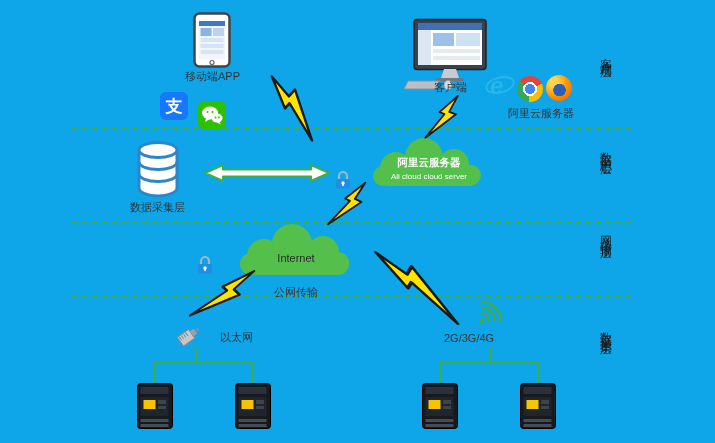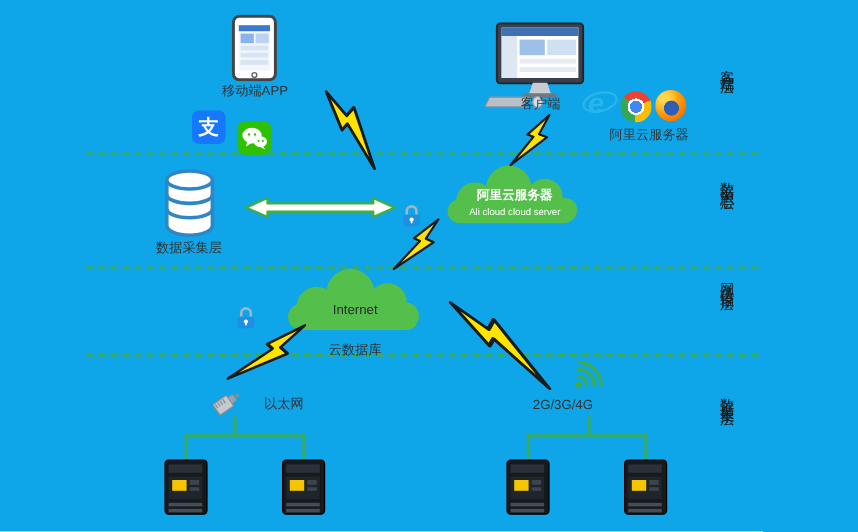--- a/index.html
+++ b/index.html
@@ -132,21 +132,21 @@
     <g fill="#54bf4a">
       <circle cx="30" cy="36" r="17"></circle>
       <circle cx="58" cy="24" r="20"></circle>
       <circle cx="89" cy="32" r="16"></circle>
       <circle cx="104" cy="43" r="11"></circle>
       <circle cx="17" cy="44" r="11"></circle>
       <rect x="11" y="33" width="104" height="22" rx="11"></rect>
     </g>
     <text x="62" y="42" text-anchor="middle" font-size="11" fill="#2b2b2b">Internet</text>
   </svg>
-  <div class="lbl" style="left:274px;top:286px">云数据库</div>
+  <div class="lbl" style="left:274px;top:286px">公网传输</div>
 
   <svg class="bolt" style="left:280px;top:76px;transform:rotate(-48deg) scale(1.15,1.3)" viewBox="0 0 30 58">
     <polygon points="20,1 7,25 13,25 2,57 25,21 17,21" fill="#ffe400" stroke="#1a1a1a" stroke-width="2" stroke-linejoin="round"></polygon>
   </svg>
   <svg class="bolt" style="left:430px;top:89px;transform:rotate(20deg) scale(0.9,0.9)" viewBox="0 0 30 58">
     <polygon points="20,1 7,25 13,25 2,57 25,21 17,21" fill="#ffe400" stroke="#1a1a1a" stroke-width="2" stroke-linejoin="round"></polygon>
   </svg>
   <svg class="bolt" style="left:335px;top:176px;transform:rotate(25deg) scale(0.9,0.95)" viewBox="0 0 30 58">
     <polygon points="20,1 7,25 13,25 2,57 25,21 17,21" fill="#ffe400" stroke="#1a1a1a" stroke-width="2" stroke-linejoin="round"></polygon>
   </svg>

